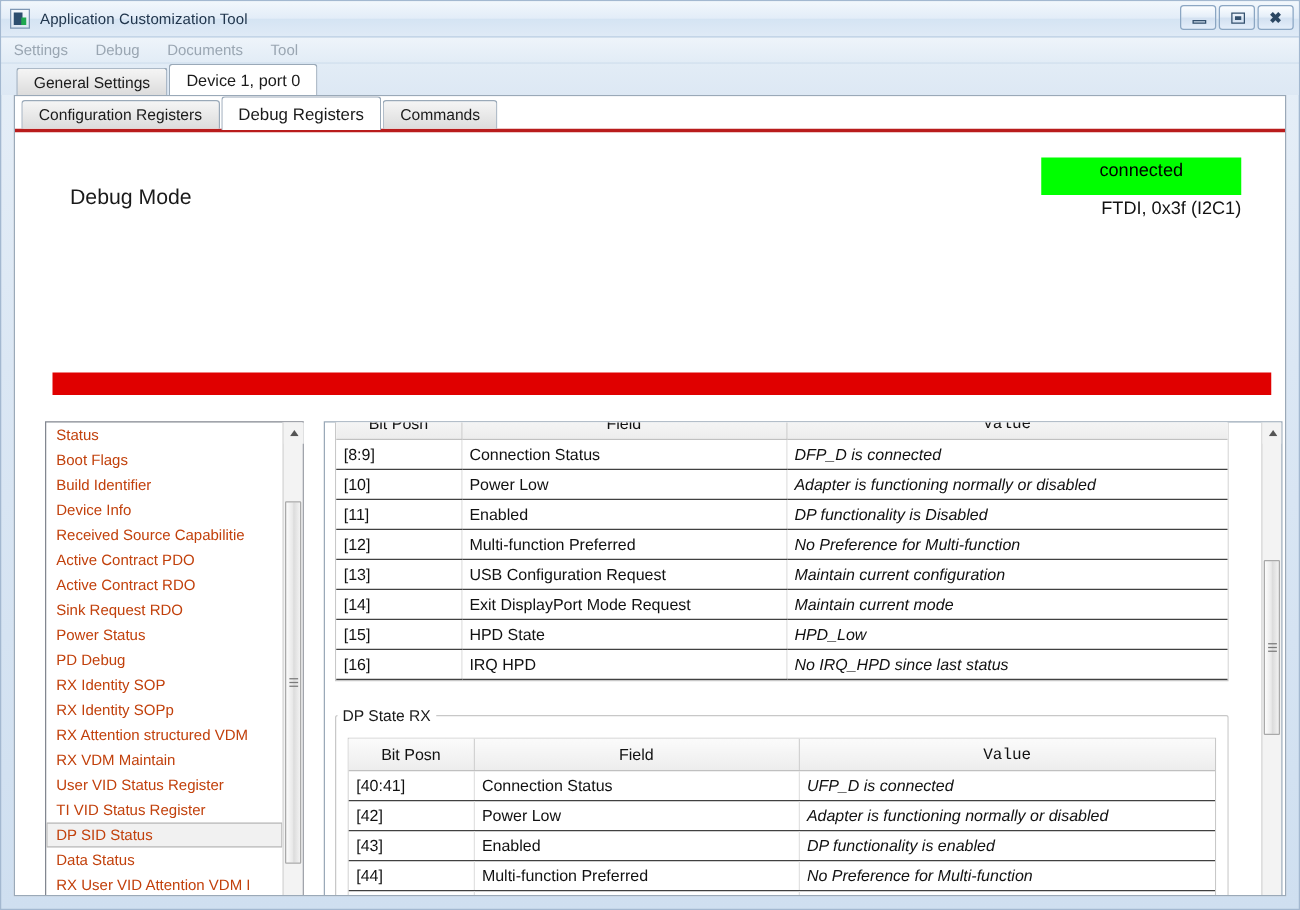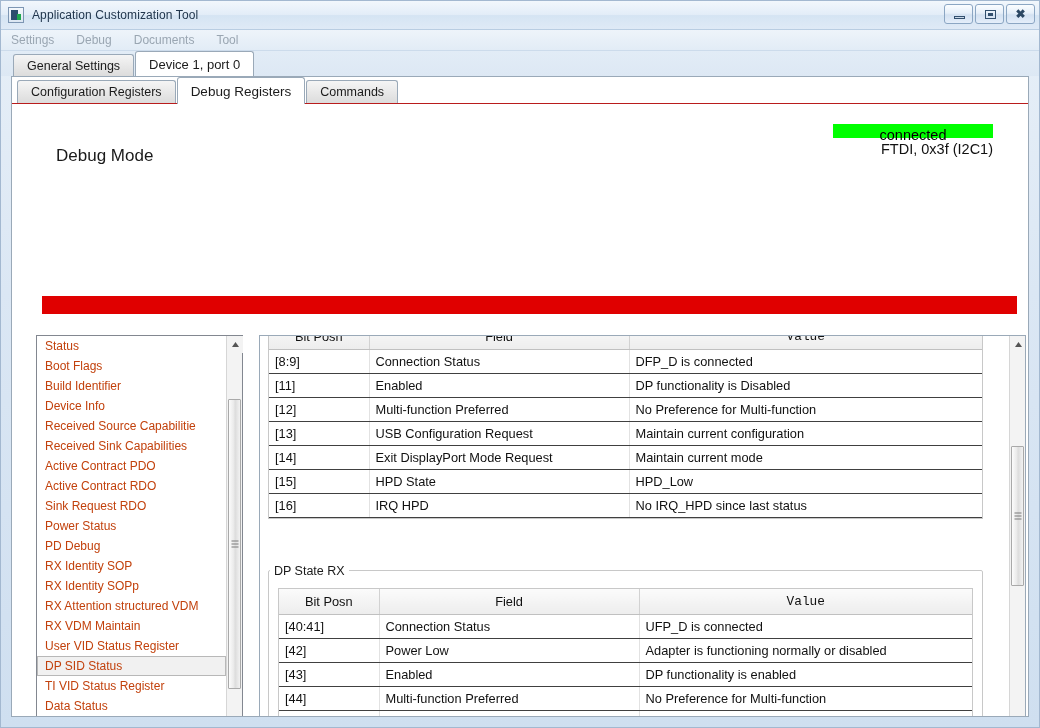--- a/index.html
+++ b/index.html
@@ -134,21 +134,21 @@
     position: relative;
     overflow: hidden;
   }
 
   
   #tabstrip2 {
     flex: 0 0 26px; height: 37px;
     display: flex; align-items: flex-end;
     padding-left: 5px;
     background: #ffffff;
-    border-bottom: 1px solid #b91c1c;
+    border-bottom: 3px solid #b91c1c;
   }
   .tab2 {
     height: 23px;
     padding: 0 13px;
     display: flex; align-items: center;
     font-size: 12.5px; color: #1b1b1b;
     border: 1px solid #9aa9b8;
     border-bottom: none;
     border-radius: 3px 3px 0 0;
     background: linear-gradient(to bottom,#f5f5f5,#dcdcdc);
@@ -185,21 +185,21 @@
   #conn-block {
     position: absolute;
     right: 35px; top: 20px;
     width: 160px;
     text-align: center;
   }
   #conn-badge {
     background: #00ff00;
     color: #000000;
     font-size: 14.5px;
-    height: 14px;
+    height: 30px;
     line-height: 23px;
     text-align: center;
     white-space: nowrap;
   }
   #conn-detail {
     margin-top: 3px;
     font-size: 14.5px;
     color: #111111;
     white-space: nowrap;
     text-align: right;
@@ -318,21 +318,21 @@
   }
   table.reg th:last-child { border-right: none; font-family: Liberation Mono, monospace; }
   table.reg td {
     height: 24px;
     border-right: 1px solid #e2e2e2;
     border-bottom: 1px solid #404040;
     padding-left: 6px;
     white-space: nowrap;
     overflow: hidden;
   }
-  table.reg td:last-child { border-right: none; }
+  table.reg td:last-child { border-right: none; font-style: italic; }
   .col-bit { width: 100px; }
   .col-field { width: 260px; }
 
   
   #table1-clip {
     position: absolute;
     left: 8px; right: 25px; top: 0; height: 212px;
     overflow: hidden;
   }
   #table1-shift {
@@ -419,33 +419,32 @@
 
       <div id="body-split">
 
         <div id="listbox">
           <div id="list-inner">
               <div class="list-item">Status</div>
               <div class="list-item">Boot Flags</div>
               <div class="list-item">Build Identifier</div>
               <div class="list-item">Device Info</div>
               <div class="list-item">Received Source Capabilitie</div>
-              <div class="list-item">Received Sink Capabilities</div>
               <div class="list-item">Active Contract PDO</div>
               <div class="list-item">Active Contract RDO</div>
               <div class="list-item">Sink Request RDO</div>
               <div class="list-item">Power Status</div>
               <div class="list-item">PD Debug</div>
               <div class="list-item">RX Identity SOP</div>
               <div class="list-item">RX Identity SOPp</div>
               <div class="list-item">RX Attention structured VDM</div>
               <div class="list-item">RX VDM Maintain</div>
               <div class="list-item">User VID Status Register</div>
+              <div class="list-item">TI VID Status Register</div>
               <div class="list-item selected">DP SID Status</div>
-              <div class="list-item">TI VID Status Register</div>
               <div class="list-item">Data Status</div>
               <div class="list-item">RX User VID Attention VDM I</div>
             </div>
 
           <div class="sb-vert">
             <div class="sb-arrow" style="top:0;left:0;">
               <svg width="7" height="5" viewBox="0 0 7 5">
                   <polygon points="3.5,0 7,5 0,5" fill="#555"></polygon>
                 </svg>
             </div>
@@ -474,20 +473,25 @@
                         <th class="col-bit">Bit Posn</th>
                         <th class="col-field">Field</th>
                         <th>Value</th>
                       </tr>
                     </thead>
                     <tbody>
                         <tr>
                           <td class="col-bit">[8:9]</td>
                           <td class="col-field">Connection Status</td>
                           <td>DFP_D is connected</td>
+                        </tr>
+                        <tr>
+                          <td class="col-bit">[10]</td>
+                          <td class="col-field">Power Low</td>
+                          <td>Adapter is functioning normally or disabled</td>
                         </tr>
                         <tr>
                           <td class="col-bit">[11]</td>
                           <td class="col-field">Enabled</td>
                           <td>DP functionality is Disabled</td>
                         </tr>
                         <tr>
                           <td class="col-bit">[12]</td>
                           <td class="col-field">Multi-function Preferred</td>
                           <td>No Preference for Multi-function</td>

